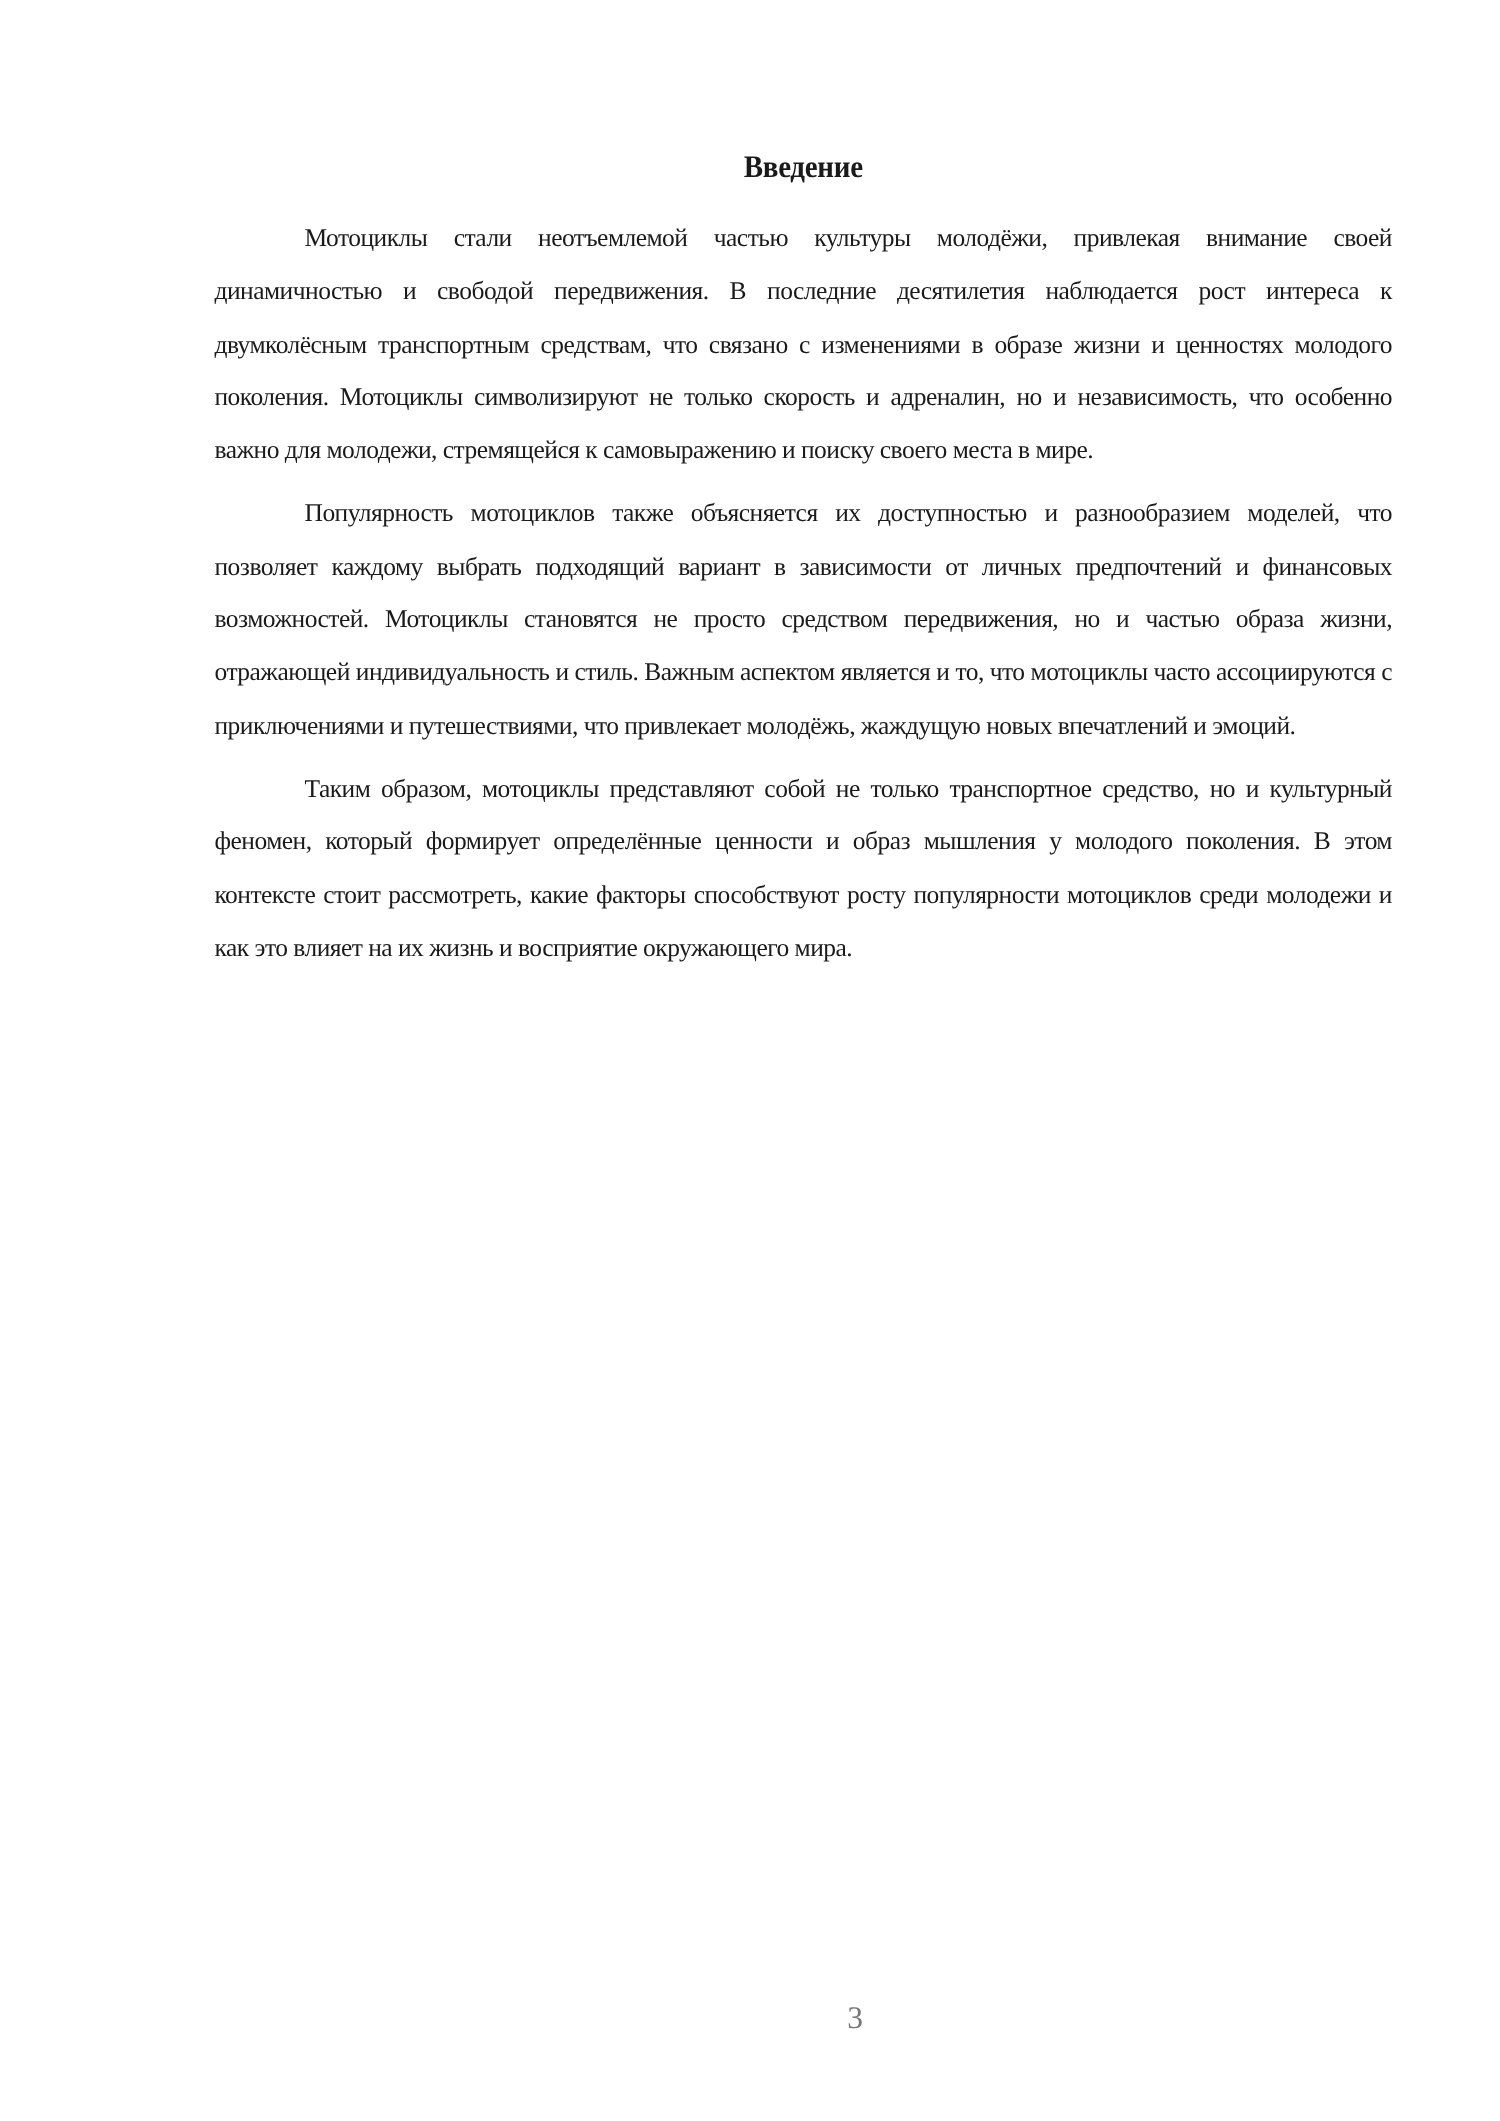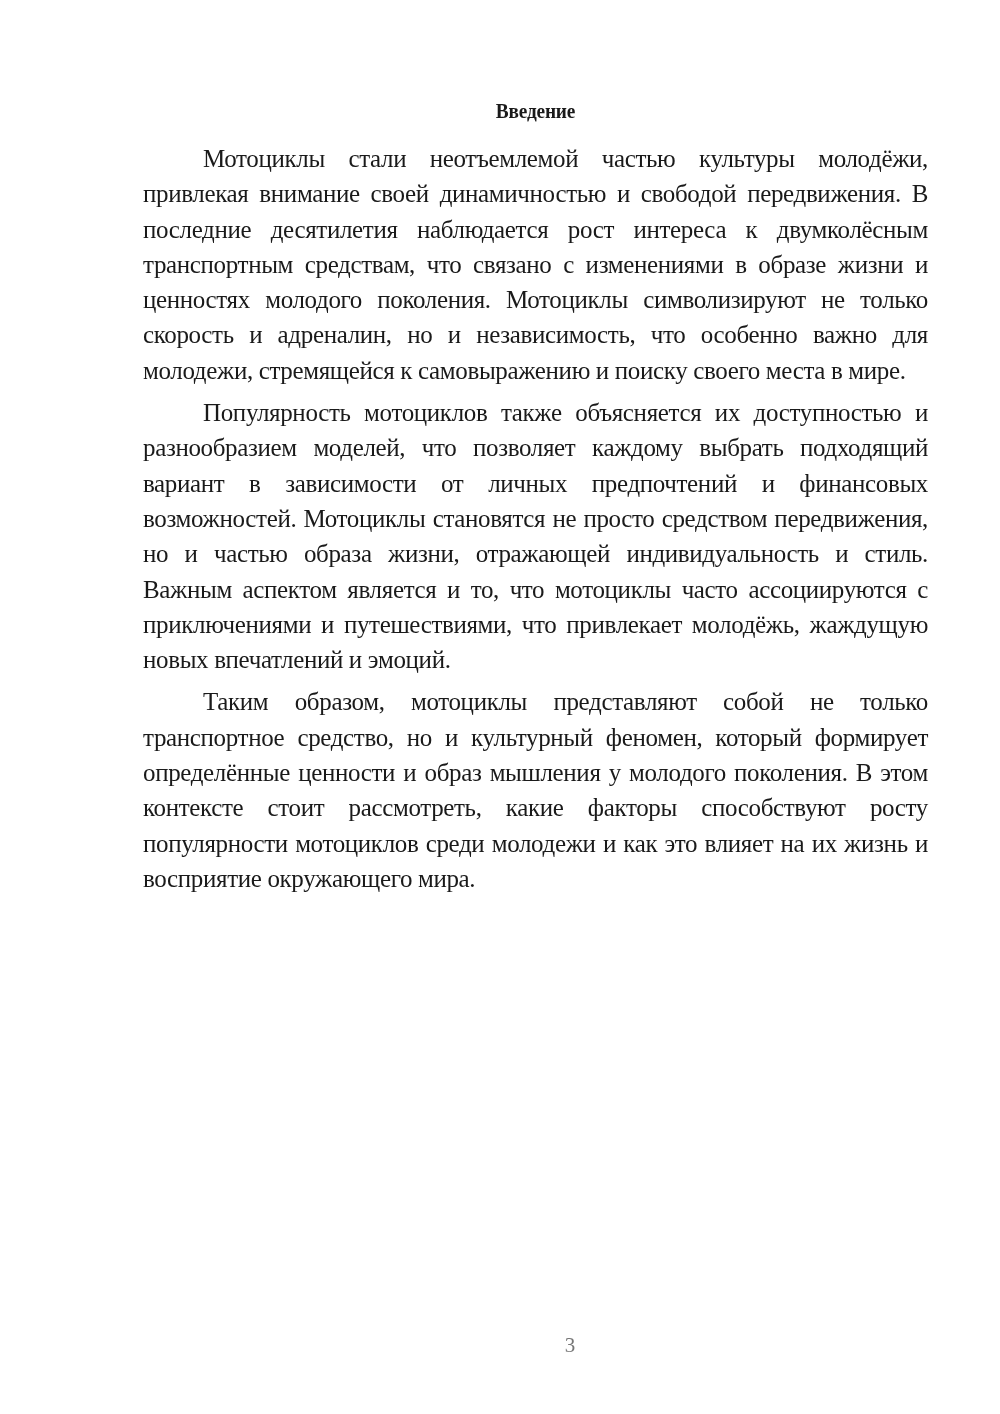--- a/index.html
+++ b/index.html
@@ -33,21 +33,21 @@
       text-align: center;
       font-weight: bold;
       font-size: 21px;
       line-height: 32px;
       margin: 0 0 0 0;
       letter-spacing: -0.2px;
       transform: scaleX(0.92);
       transform-origin: center;
     }
     .para {
-      font-size: 25px;
+      font-size: 17px;
       line-height: 35.3px;
       text-align: justify;
       text-indent: 60px;
       margin: 0;
       letter-spacing: -0.35px;
       word-spacing: 0px;
     }
     .para + .para {
       margin-top: 7px;
     }

